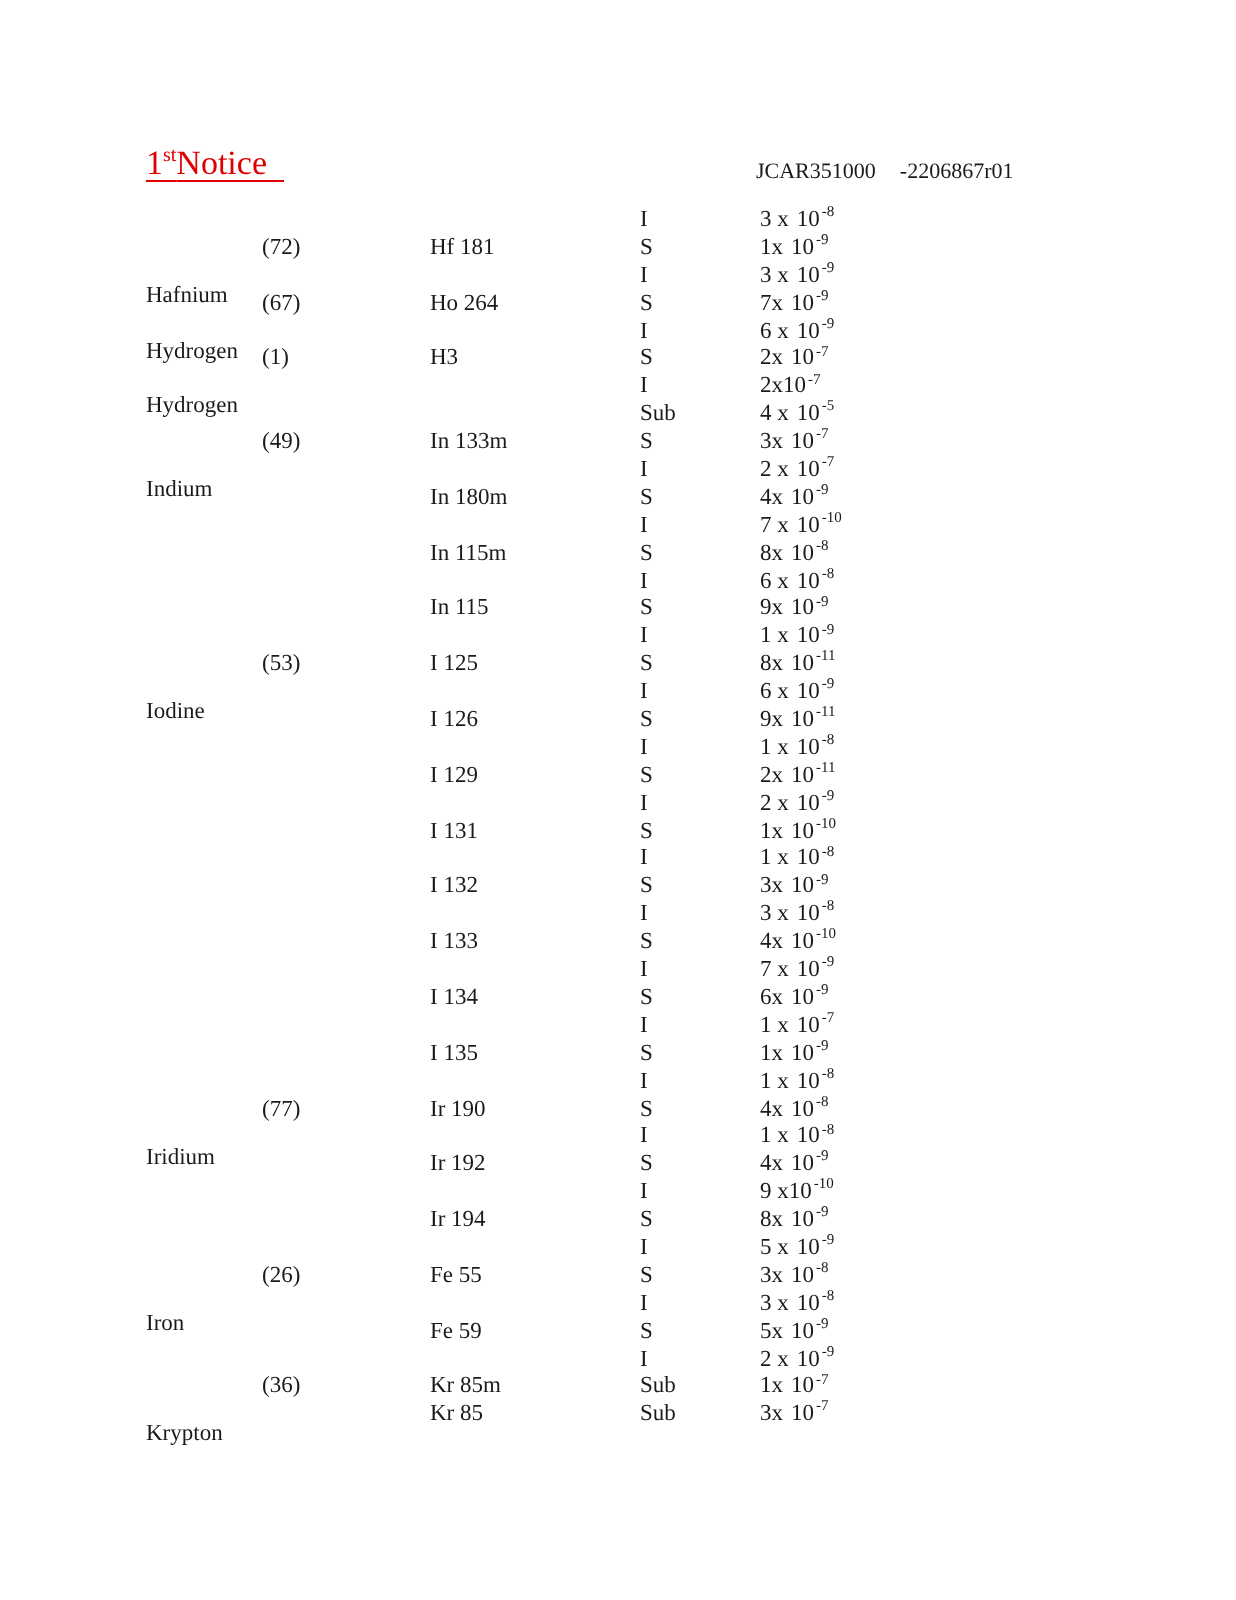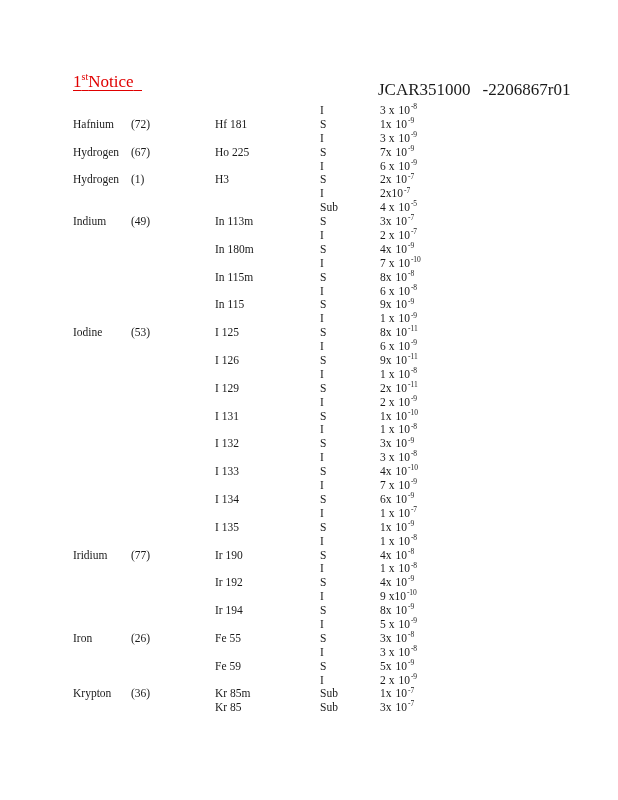--- a/index.html
+++ b/index.html
@@ -37,21 +37,21 @@
   }
   .doc-title sup {
     font-size: 10px;
     vertical-align: super;
     line-height: 0;
   }
   .doc-code {
     position: absolute;
     left: 378px;
     top: 80px;
-    font-size: 17px;
+    font-size: 11px;
     color: #1a1a1a;
     white-space: nowrap;
   }
   .doc-code .gap {
     display: inline-block;
     width: 12px;
   }
   
   .table {
     position: absolute;
@@ -64,21 +64,21 @@
     height: 13.9px;
     width: 618px;
   }
   .cell {
     position: absolute;
     font-size: 11.5px;
     white-space: nowrap;
     line-height: 13.9px;
     top: 0;
   }
-  .c-element { left: 73px; }
+  .c-element { left: 73px; margin-top: 24px; }
   .c-znum    { left: 131px; }
   .c-isotope { left: 215px; }
   .c-type    { left: 320px; }
   .c-value   { left: 380px; }
 
   .c-value .mant { display: inline-block; text-align: right; }
   .c-value .sep  { display: inline-block; }
   .c-value sup {
     font-size: 7.5px;
     vertical-align: super;
@@ -109,21 +109,21 @@
         <div class="cell c-type">S</div>
         <div class="cell c-value v-wide"><span class="mant">1x</span><span class="sep">10</span><sup>-9</sup></div>
       </div>
       <div class="row">
         <div class="cell c-type">I</div>
         <div class="cell c-value v-wide"><span class="mant">3 x</span><span class="sep">10</span><sup>-9</sup></div>
       </div>
       <div class="row">
         <div class="cell c-element">Hydrogen</div>
         <div class="cell c-znum">(67)</div>
-        <div class="cell c-isotope">Ho 225</div>
+        <div class="cell c-isotope">Ho 264</div>
         <div class="cell c-type">S</div>
         <div class="cell c-value v-wide"><span class="mant">7x</span><span class="sep">10</span><sup>-9</sup></div>
       </div>
       <div class="row">
         <div class="cell c-type">I</div>
         <div class="cell c-value v-wide"><span class="mant">6 x</span><span class="sep">10</span><sup>-9</sup></div>
       </div>
       <div class="row">
         <div class="cell c-element">Hydrogen</div>
         <div class="cell c-znum">(1)</div>
@@ -135,21 +135,21 @@
         <div class="cell c-type">I</div>
         <div class="cell c-value v-join"><span class="mant">2x</span><span class="sep">10</span><sup>-7</sup></div>
       </div>
       <div class="row">
         <div class="cell c-type">Sub</div>
         <div class="cell c-value v-wide"><span class="mant">4 x</span><span class="sep">10</span><sup>-5</sup></div>
       </div>
       <div class="row">
         <div class="cell c-element">Indium</div>
         <div class="cell c-znum">(49)</div>
-        <div class="cell c-isotope">In 113m</div>
+        <div class="cell c-isotope">In 133m</div>
         <div class="cell c-type">S</div>
         <div class="cell c-value v-wide"><span class="mant">3x</span><span class="sep">10</span><sup>-7</sup></div>
       </div>
       <div class="row">
         <div class="cell c-type">I</div>
         <div class="cell c-value v-wide"><span class="mant">2 x</span><span class="sep">10</span><sup>-7</sup></div>
       </div>
       <div class="row">
         <div class="cell c-isotope">In 180m</div>
         <div class="cell c-type">S</div>

